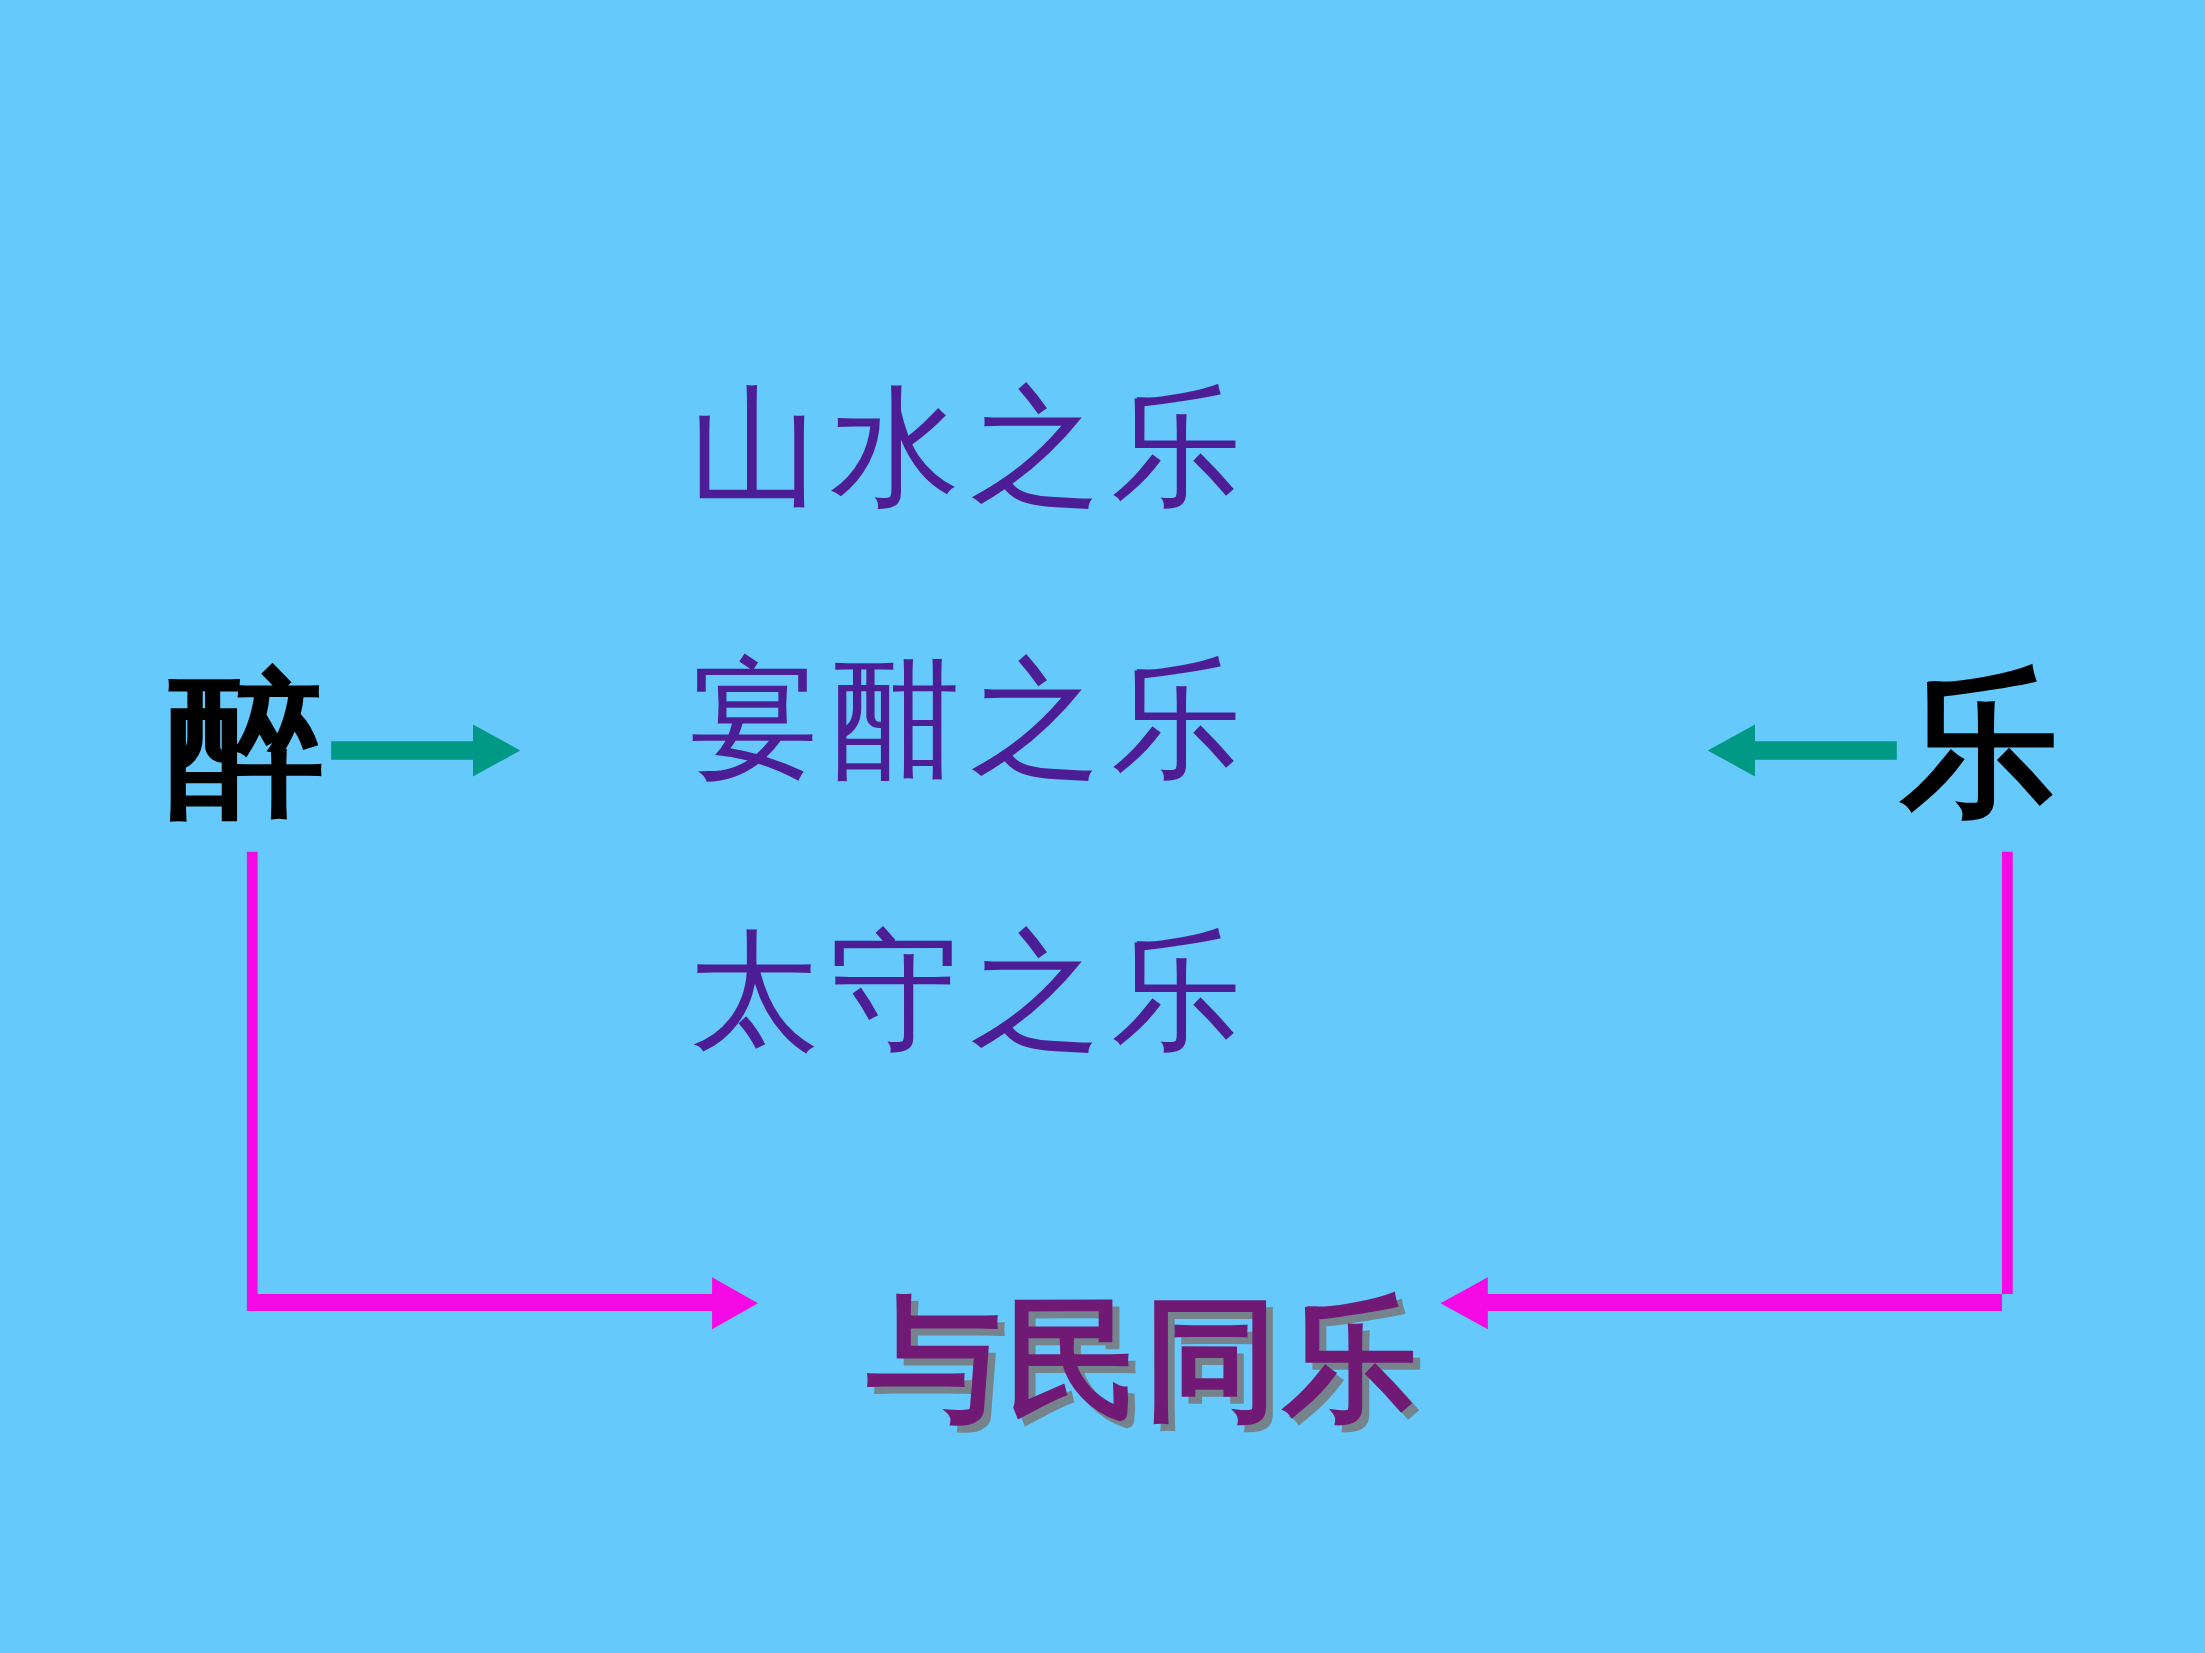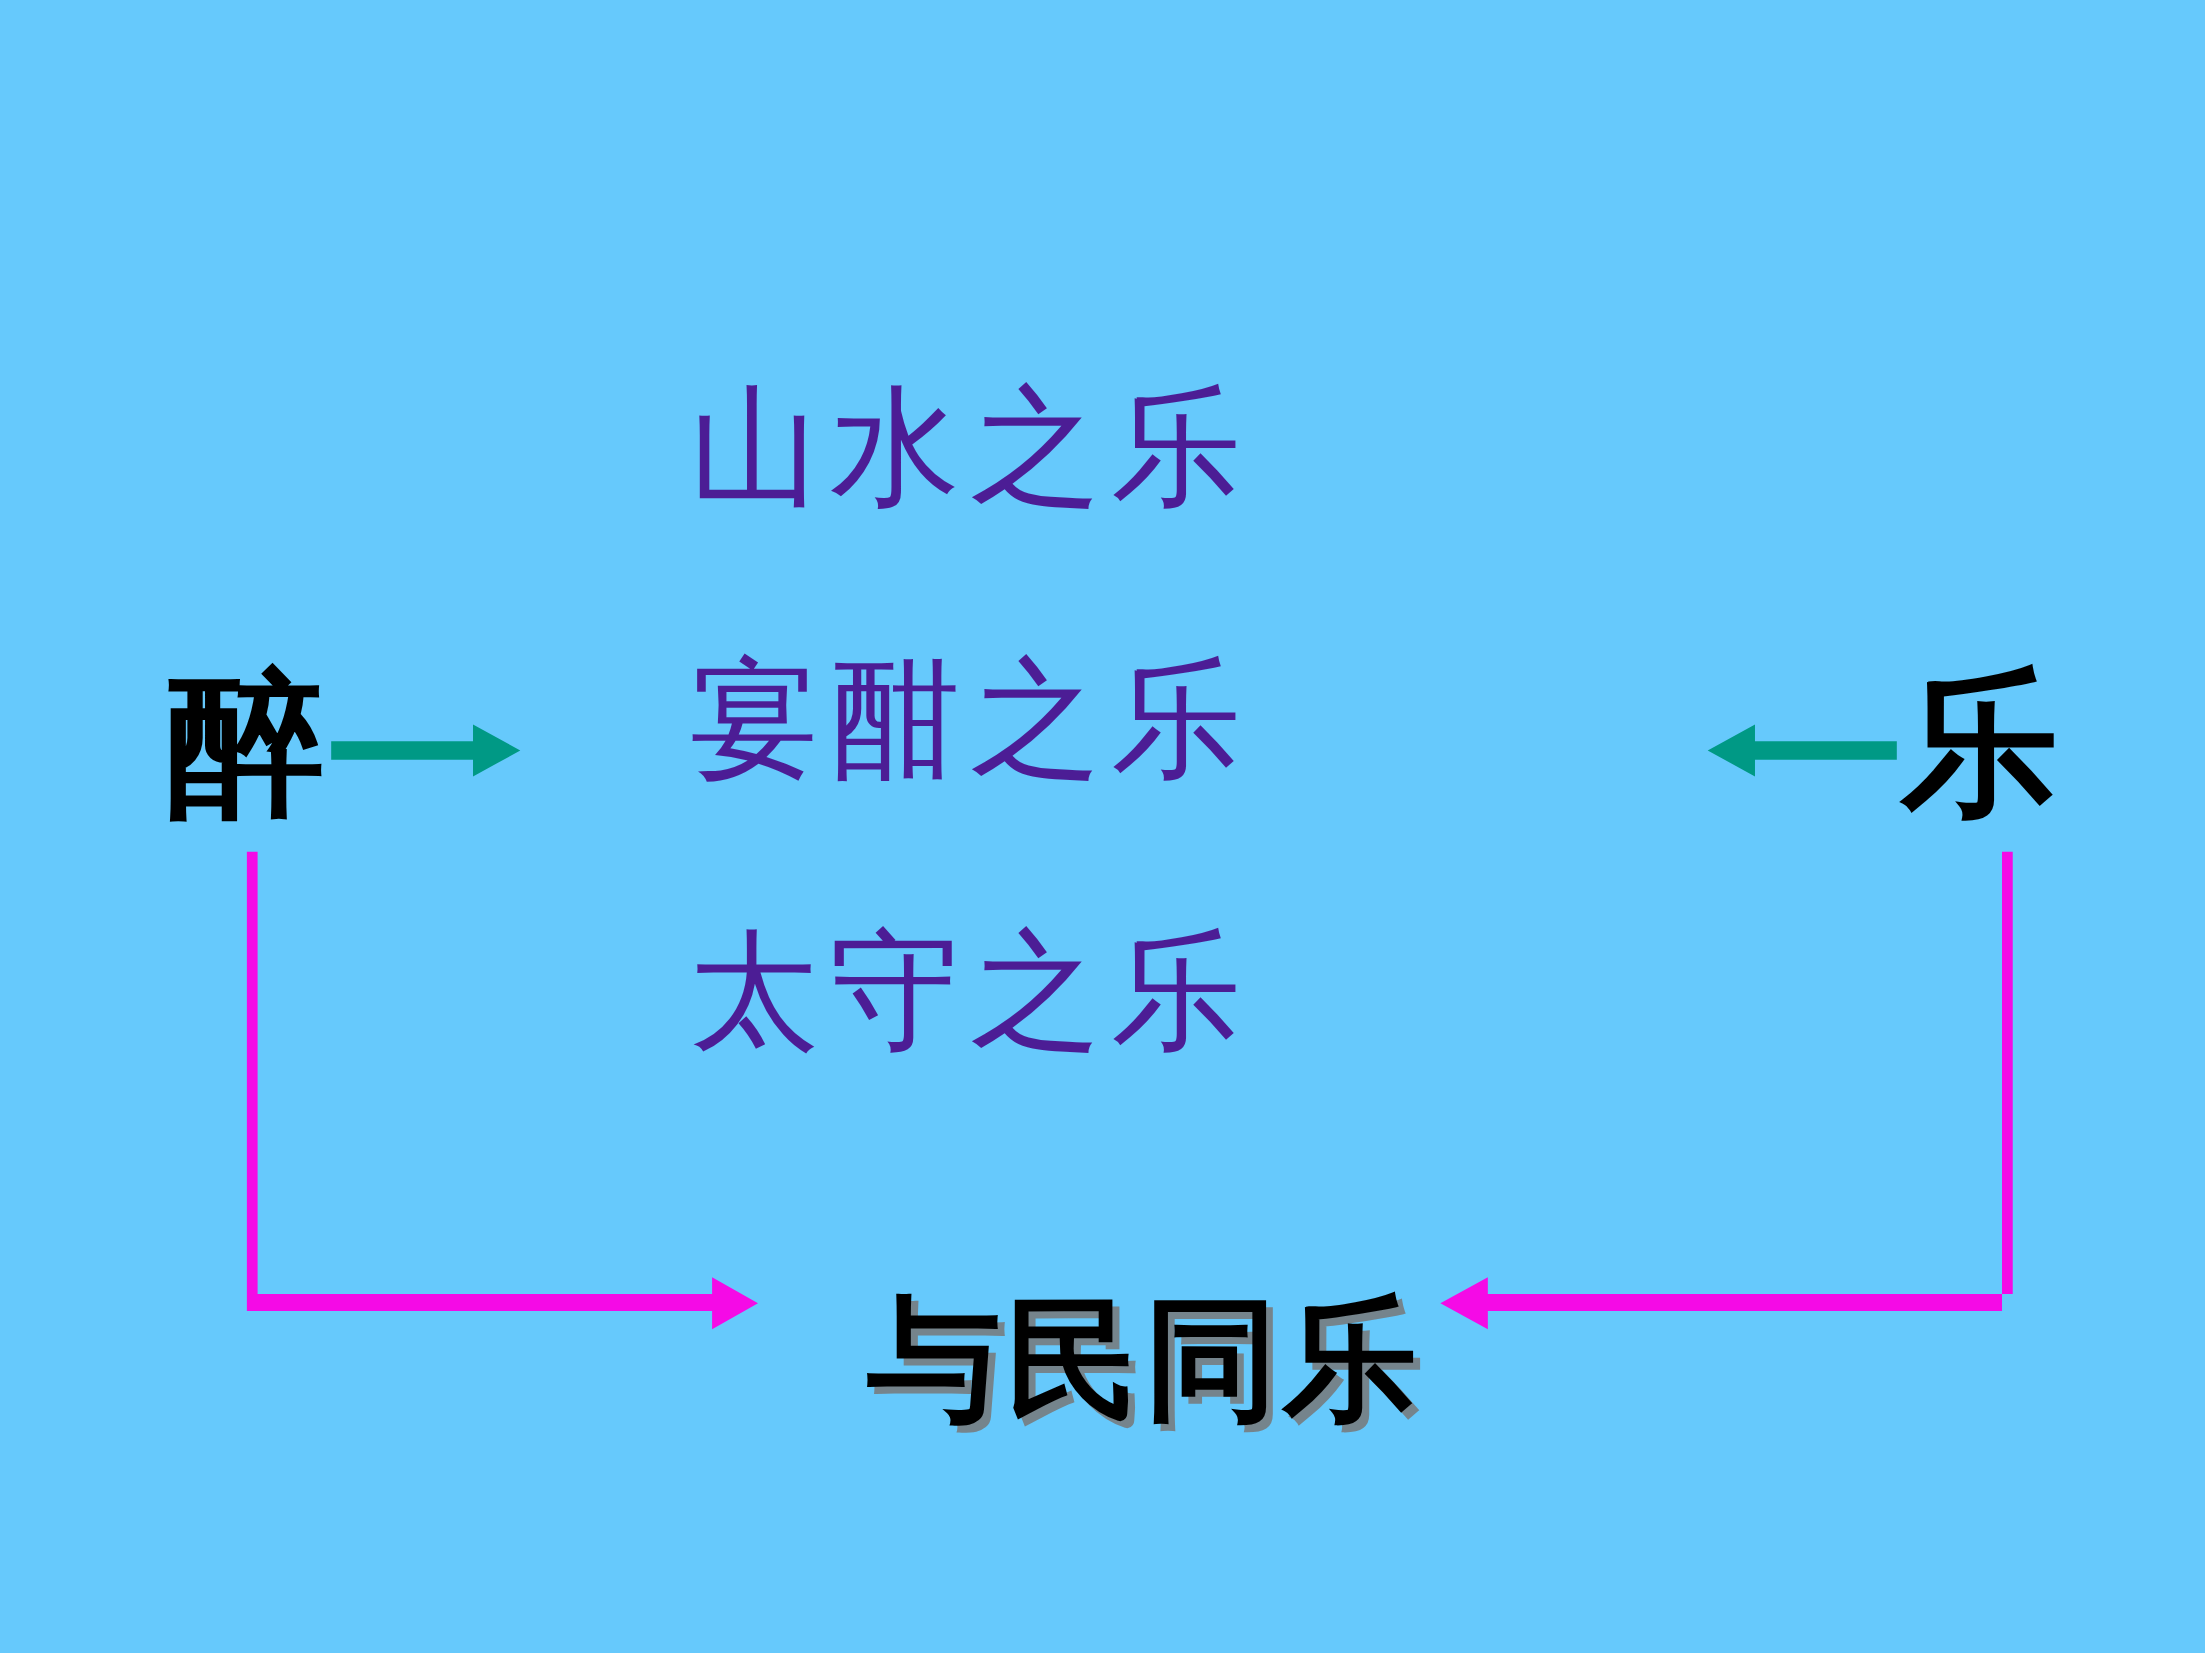--- a/index.html
+++ b/index.html
@@ -64,21 +64,21 @@
   
   #bottom-phrase {
     position: absolute;
     left: 867px;
     top: 1293px;
     font-family: "Liberation Sans", "DejaVu Sans", sans-serif;
     font-weight: bold;
     font-size: 134px;
     line-height: 1;
     letter-spacing: 4.6px;
-    color: #000000;
+    color: #701a75;
     text-shadow: 6.9px 6.9px 0 rgba(120,120,120,0.85);
     white-space: nowrap;
   }
 </style>
 </head>
 <body>
 
 <div id="slide">
 
   <div id="char-zui" class="side-char">醉</div>

